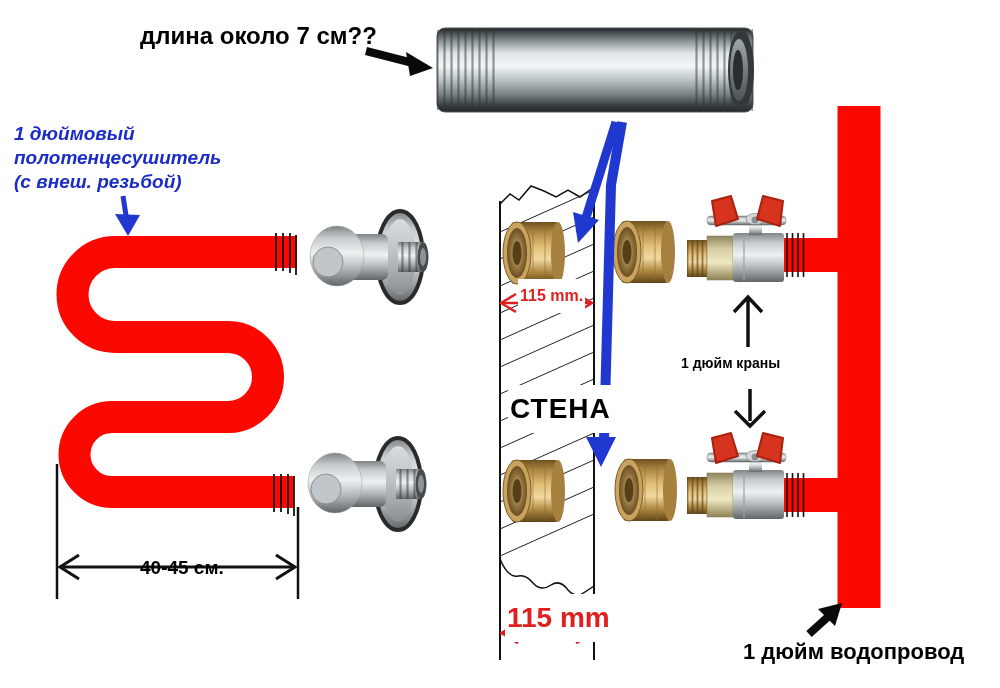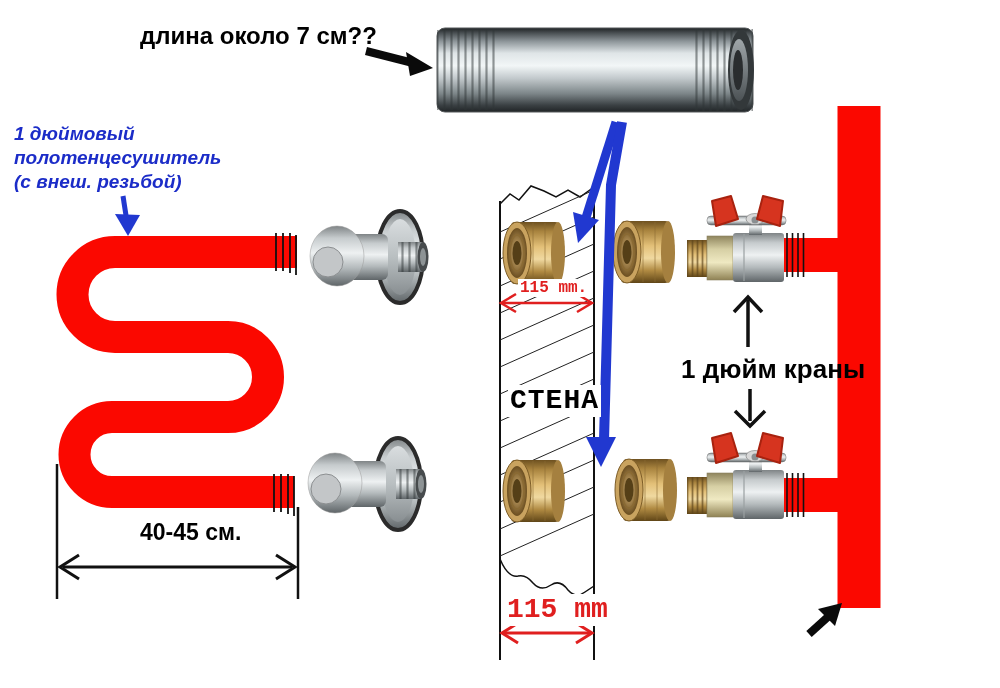--- a/index.html
+++ b/index.html
@@ -2,21 +2,21 @@
 <html><head>
 <meta charset="utf-8">
 <style>
   html,body{margin:0;padding:0;background:#fff;}
   .canvas{position:relative;width:1000px;height:688px;background:#ffffff;overflow:hidden;
           font-family:"Liberation Sans",sans-serif;}
   .canvas svg{position:absolute;left:0;top:0;}
   .lbl{position:absolute;font-weight:bold;color:#000;white-space:nowrap;line-height:1.15;}
   .lbl-blue{color:#1b2cc8;white-space:pre-line;}
   .lbl-red{color:#e01f1f;}
-  .bg-white{background:#ffffff;padding:0 2px;font-family:Liberation Mono, monospace;}
+  .bg-white{background:#ffffff;padding:8px 2px;}
 </style>
 </head>
 <body>
 
 <div class="canvas">
 
 <svg width="1000" height="688" viewBox="0 0 1000 688">
   <defs>
     <linearGradient id="nippleG" x1="0" y1="0" x2="0" y2="1">
       <stop offset="0" stop-color="#1f2325"></stop>
@@ -231,16 +231,17 @@
   </g>
 </svg>
 
 <div class="lbl" style="left:140px;top:22px;font-size:24px;">длина  около 7 см??</div>
 <div class="lbl lbl-blue" style="left:14px;top:122px;font-size:19px;line-height:24px;font-style:italic;">1 дюймовый
 полотенцесушитель
 (с внеш. резьбой)</div>
 <div class="lbl bg-white" style="left:508px;top:385px;font-size:28px;letter-spacing:1px;">СТЕНА</div>
 <div class="lbl lbl-red bg-white" style="left:518px;top:279px;font-size:16px;">115 mm.</div>
 <div class="lbl lbl-red bg-white" style="left:505px;top:594px;font-size:28px;">115 mm</div>
-<div class="lbl" style="left:140px;top:519px;font-size:23px;">40-45 см.</div>
-<div class="lbl" style="left:681px;top:355px;font-size:26px;text-align:center;">1 дюйм краны</div>
+<div class="lbl" style="left:140px;top:557px;font-size:19px;">40-45 см.</div>
+<div class="lbl" style="left:681px;top:355px;font-size:14px;text-align:center;">1 дюйм краны</div>
+<div class="lbl" style="left:743px;top:639px;font-size:22px;">1 дюйм водопровод</div>
 
 </div>
 
 </body></html>

